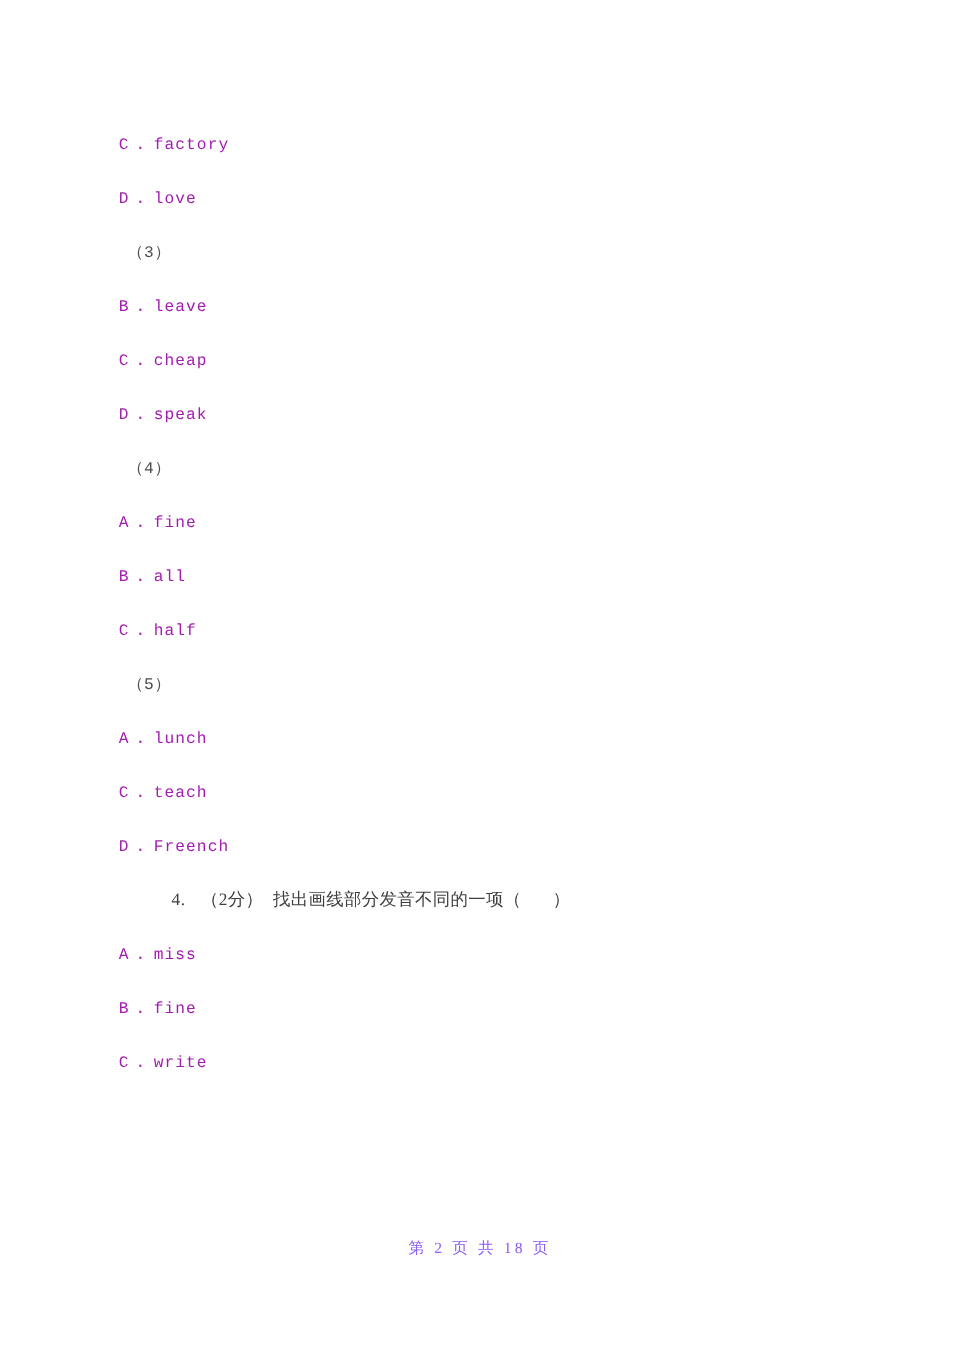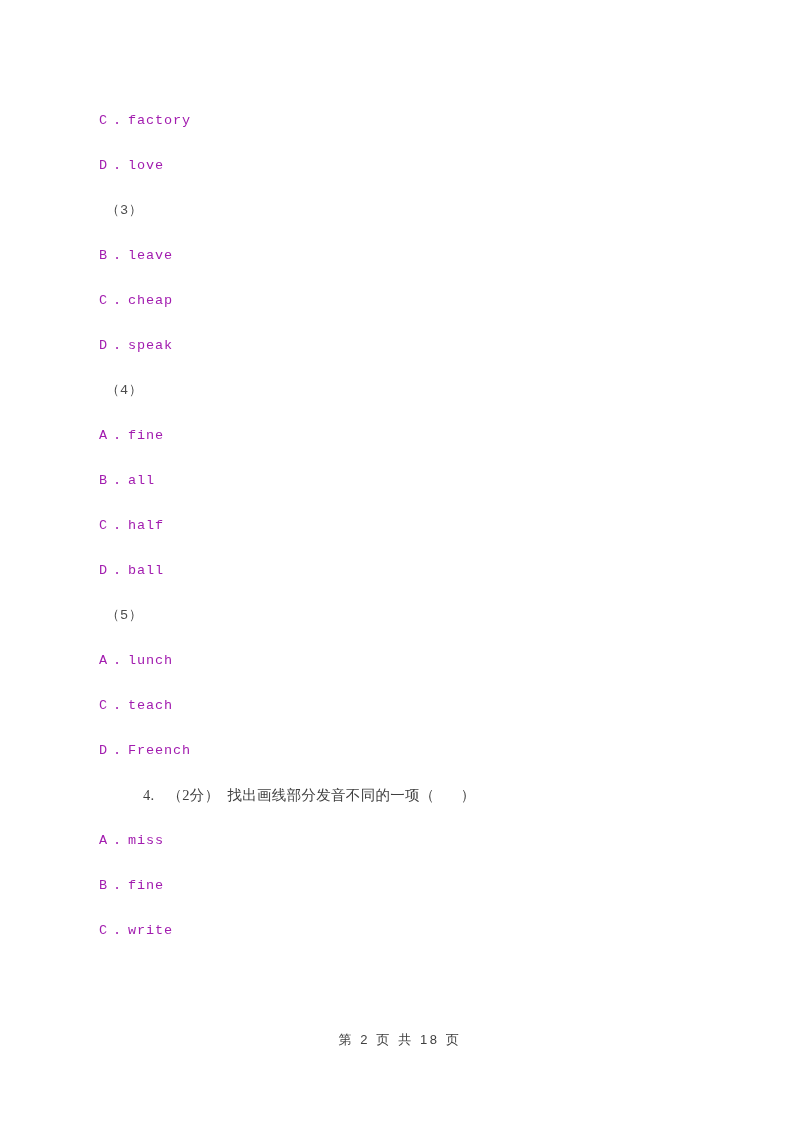--- a/index.html
+++ b/index.html
@@ -92,23 +92,23 @@
 
   
   .footer {
     position: absolute;
     left: 0;
     top: 1031px;
     width: 800px;
     text-align: center;
   }
   .footer .ftxt {
-    font-family: Liberation Sans, sans-serif;
+    font-family: Liberation Serif, serif;
     font-size: 13px;
-    color: #404040;
+    color: #8b5cf6;
     letter-spacing: 2.6px;
   }
 </style>
 </head>
 <body>
 
 <div class="page">
 
   <div class="content">
 
@@ -146,23 +146,20 @@
     </div>
 
     <div class="line">
       <span class="opt"><span class="mark">B</span><span class="dot">.</span><span class="word">all</span></span>
     </div>
 
     <div class="line">
       <span class="opt"><span class="mark">C</span><span class="dot">.</span><span class="word">half</span></span>
     </div>
 
-    <div class="line">
-      <span class="opt"><span class="mark">D</span><span class="dot">.</span><span class="word">ball</span></span>
-    </div>
 
     <div class="line">
       <span class="subq">（5）</span>
     </div>
 
     <div class="line">
       <span class="opt"><span class="mark">A</span><span class="dot">.</span><span class="word">lunch</span></span>
     </div>
 
 

